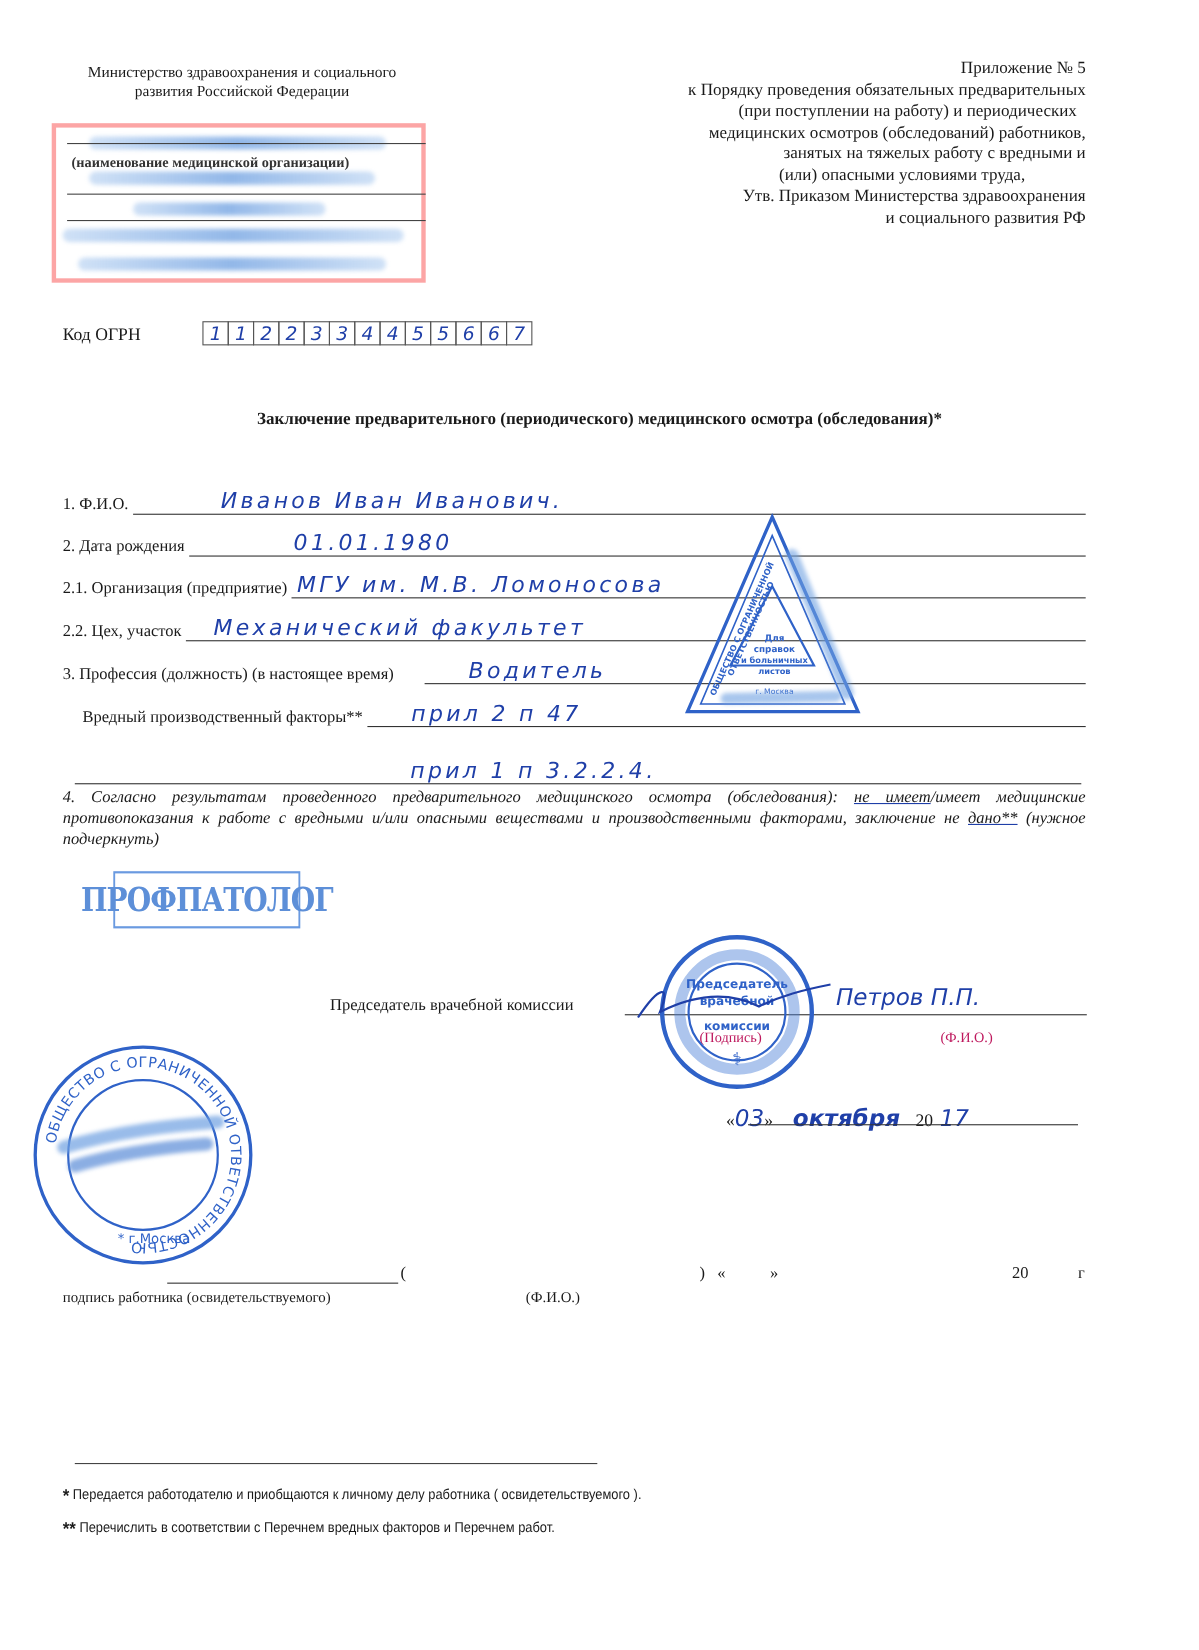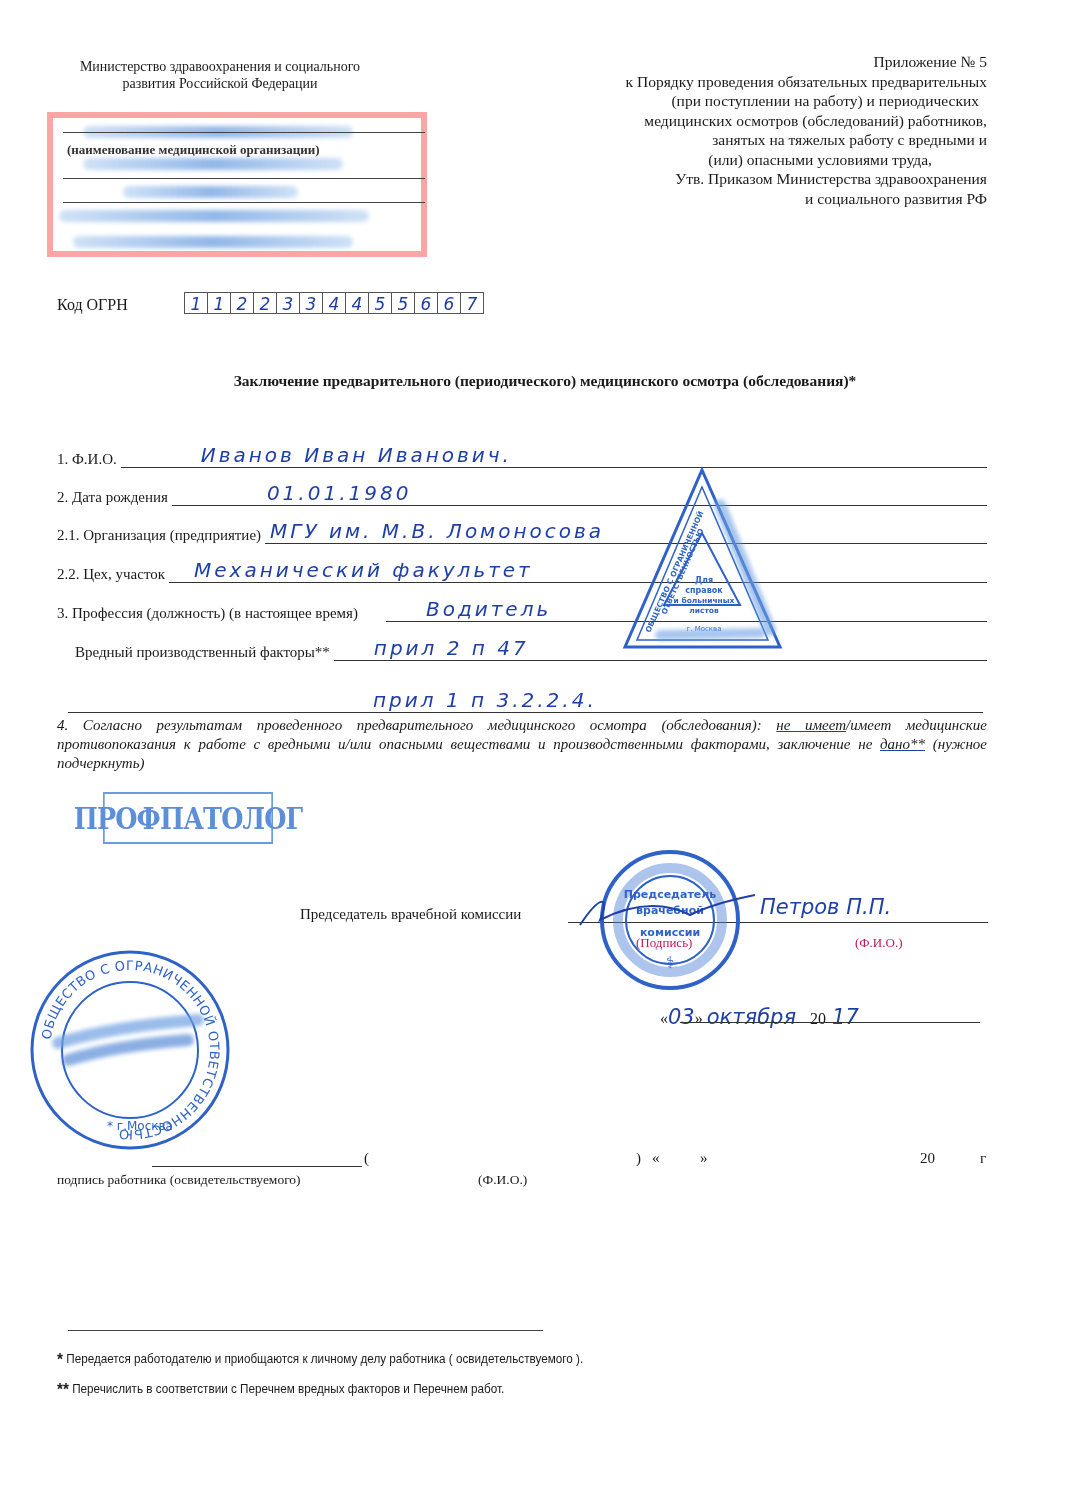--- a/index.html
+++ b/index.html
@@ -4,22 +4,22 @@
 <style>
   html, body { margin: 0; padding: 0; }
   body {
     width: 1090px; height: 1500px; background: #ffffff; position: relative; overflow: hidden;
     font-family: "Liberation Serif", "DejaVu Serif", serif; color: #1a1a1a;
   }
   .abs { position: absolute; }
   .ministry { left: 55px; top: 58px; width: 330px; text-align: center; font-size: 14px; line-height: 17px; }
   .appendix { right: 103px; top: 52px; width: 520px; text-align: right; font-size: 15.5px; line-height: 19.5px; }
   .org-box {
-    left: 47px; top: 112px; width: 380px; height: 145px;
-    border: 6px solid #fca5a5; box-sizing: border-box;
+    left: 47px; top: 112px; width: 340px; height: 145px;
+    border: 4px solid #fca5a5; box-sizing: border-box;
   }
   .org-line { position: absolute; left: 10px; right: -4px; height: 1px; background: #444; }
   .org-caption { position: absolute; left: 14px; top: 24px; font-size: 13px; font-weight: bold; color: #333; }
   .blur {
     position: absolute; height: 12px; border-radius: 8px;
     background: linear-gradient(90deg, rgba(120,170,230,0.35), rgba(110,160,225,0.75), rgba(120,170,230,0.35));
     filter: blur(2px);
   }
   .ogrn-label { left: 57px; top: 296px; font-size: 16px; }
   .ogrn-boxes { left: 185px; top: 292px; display: flex; }
@@ -185,21 +185,21 @@
   <text x="72" y="88" font-family="DejaVu Sans, sans-serif" font-size="11" fill="#2f62c8" text-anchor="middle" font-weight="bold">комиссии</text>
   <text x="72" y="120" font-family="DejaVu Sans, sans-serif" font-size="16" fill="#2f62c8" text-anchor="middle">⚕</text>
 </svg>
 
 <svg class="abs" style="left:570px; top:885px;" width="190" height="50" viewBox="0 0 190 50">
   <path d="M10,40 C30,10 40,10 30,35 C60,20 90,15 120,30 C140,20 160,15 185,10" fill="none" stroke="#1f3fa8" stroke-width="2"></path>
 </svg>
 
 <div class="abs date-row">
   <span>«</span><span class="hand">03</span><span>»</span>
-  <span class="hand" style="">октября</span>
+  <span class="hand" style="margin-left:14px;font-weight:bold;">октября</span>
   <span style="margin-left:10px;">20</span><span class="hand" style="margin-left:6px;">17</span>
 </div>
 <div class="abs" style="left:680px; top:1022px; width:300px; height:1px; background:#333;"></div>
 
 <svg class="abs" style="left:28px; top:948px;" width="205" height="205" viewBox="0 0 205 205">
   <defs>
     <path id="circ" d="M102,102 m-80,0 a80,80 0 1,1 160,0 a80,80 0 1,1 -160,0"></path>
   </defs>
   <circle cx="102" cy="102" r="98" fill="none" stroke="#2f62c8" stroke-width="3"></circle>
   <circle cx="102" cy="102" r="68" fill="none" stroke="#2f62c8" stroke-width="2"></circle>

